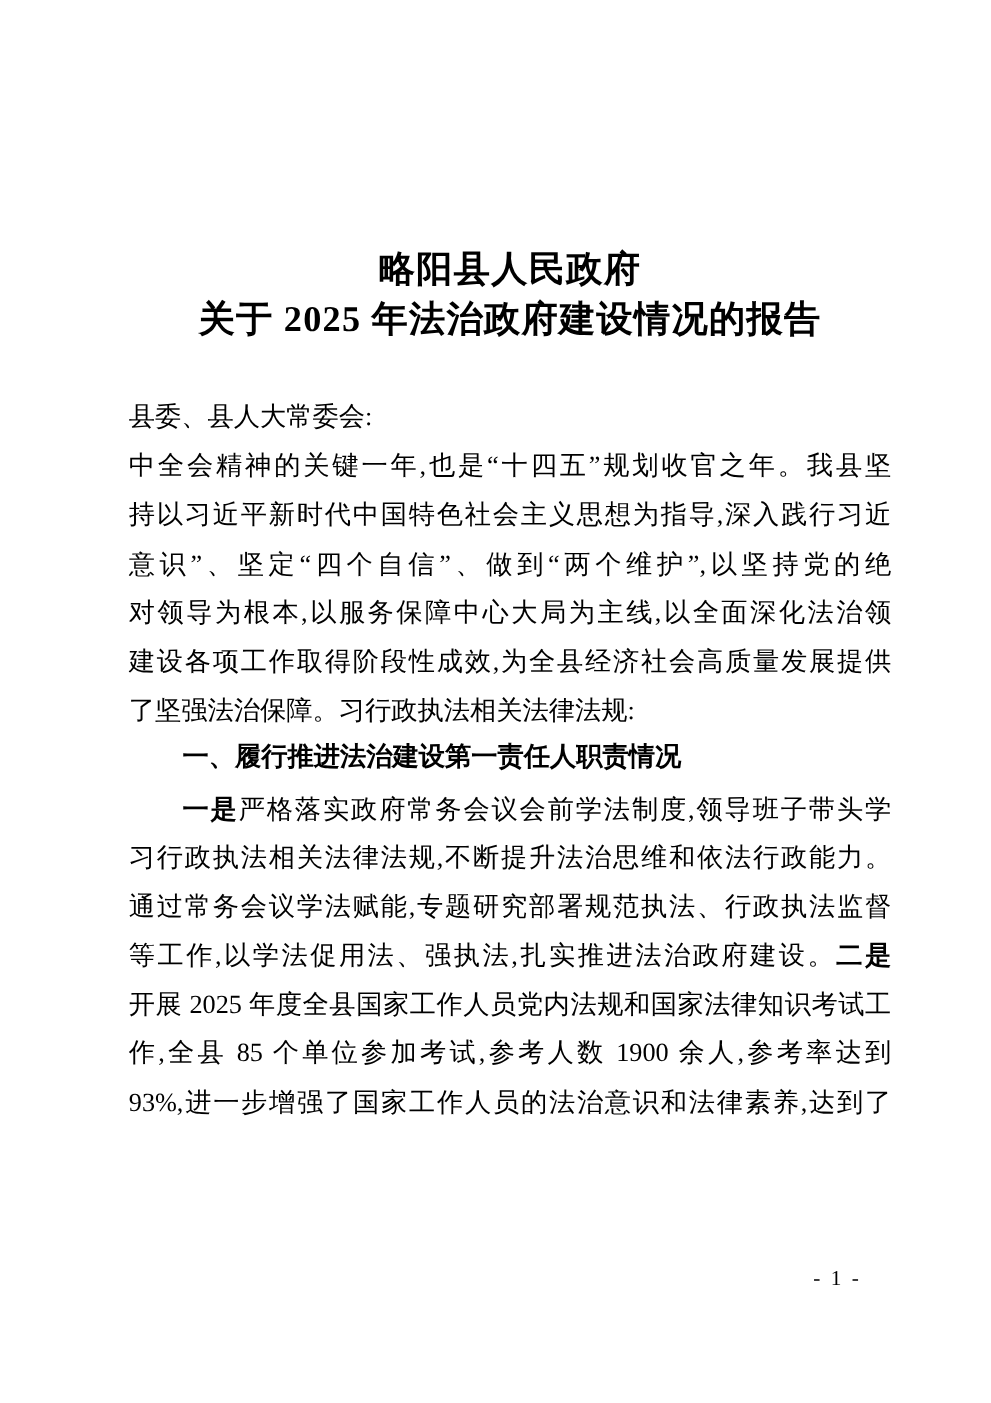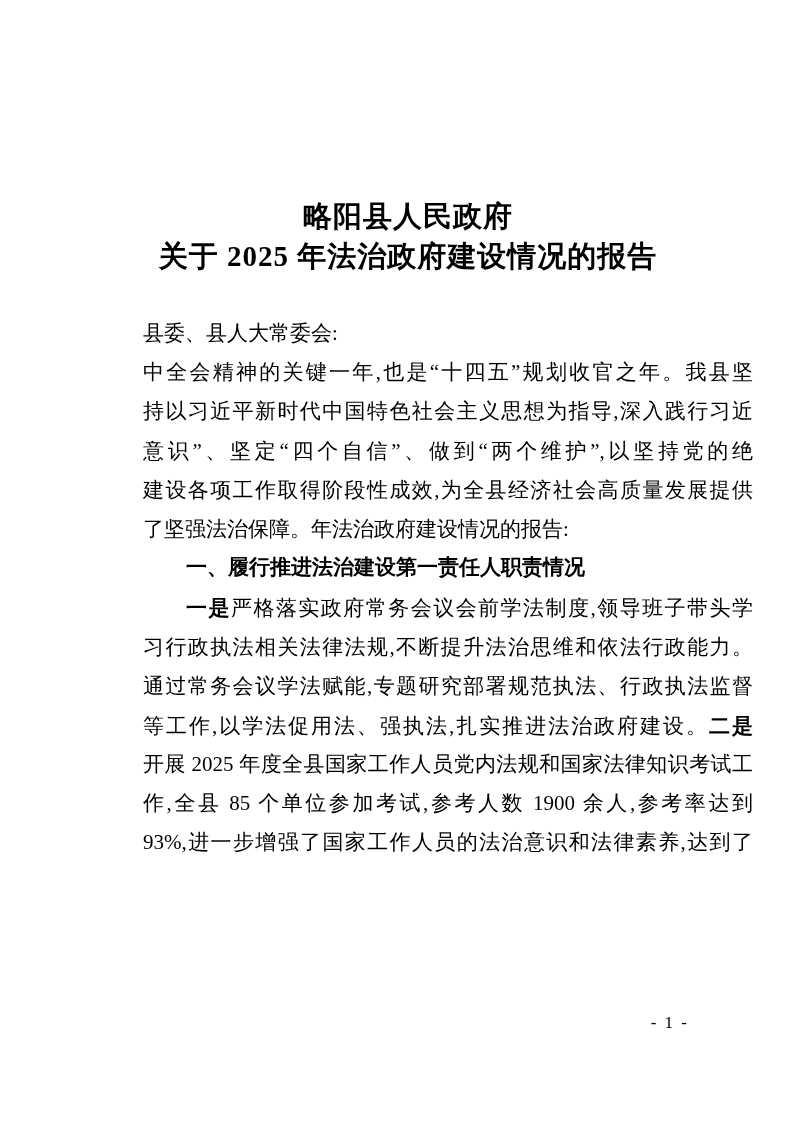--- a/index.html
+++ b/index.html
@@ -23,21 +23,20 @@
     font-size: 29px;
     line-height: 40px;
     letter-spacing: 1px;
   }
   .body-block {
     position: absolute;
     top: 314px;
     left: 103px;
     width: 610px;
     font-size: 21px;
-    margin-left: 40px;
   }
   .bl {
     height: 39.2px;
     line-height: 39.2px;
     overflow: hidden;
     text-align: justify;
   }
   .fill { text-align-last: justify; }
   .indent { padding-left: 43px; }
   .hei {
@@ -66,22 +65,23 @@
     <div>略阳县人民政府</div>
     <div>关于 2025 年法治政府建设情况的报告</div>
   </div>
 
   <div class="body-block">
     <div class="bl">县委、县人大常委会:</div>
 
     <div class="bl fill">中全会精神的关键一年,也是“十四五”规划收官之年。我县坚</div>
     <div class="bl fill">持以习近平新时代中国特色社会主义思想为指导,深入践行习近</div>
     <div class="bl fill">意识”、坚定“四个自信”、做到“两个维护”,以坚持党的绝</div>
+    <div class="bl fill">对领导为根本,以服务保障中心大局为主线,以全面深化法治领</div>
     <div class="bl fill">建设各项工作取得阶段性成效,为全县经济社会高质量发展提供</div>
-    <div class="bl">了坚强法治保障。年法治政府建设情况的报告:</div>
+    <div class="bl">了坚强法治保障。习行政执法相关法律法规:</div>
 
     <div class="bl indent heading">一、履行推进法治建设第一责任人职责情况</div>
 
     <div class="bl fill indent"><span class="hei">一是</span><span>严格落实政府常务会议会前学法制度,领导班子带头学</span></div>
     <div class="bl fill">习行政执法相关法律法规,不断提升法治思维和依法行政能力。</div>
     <div class="bl fill">通过常务会议学法赋能,专题研究部署规范执法、行政执法监督</div>
     <div class="bl fill"><span>等工作,以学法促用法、强执法,扎实推进法治政府建设。</span><span class="hei">二是</span></div>
     <div class="bl fill">开展 2025 年度全县国家工作人员党内法规和国家法律知识考试工</div>
     <div class="bl fill">作,全县 85 个单位参加考试,参考人数 1900 余人,参考率达到</div>
     <div class="bl fill">93%,进一步增强了国家工作人员的法治意识和法律素养,达到了</div>

